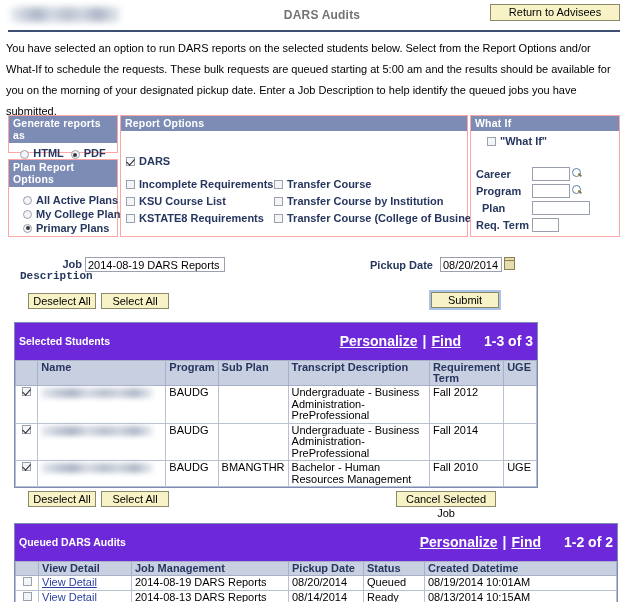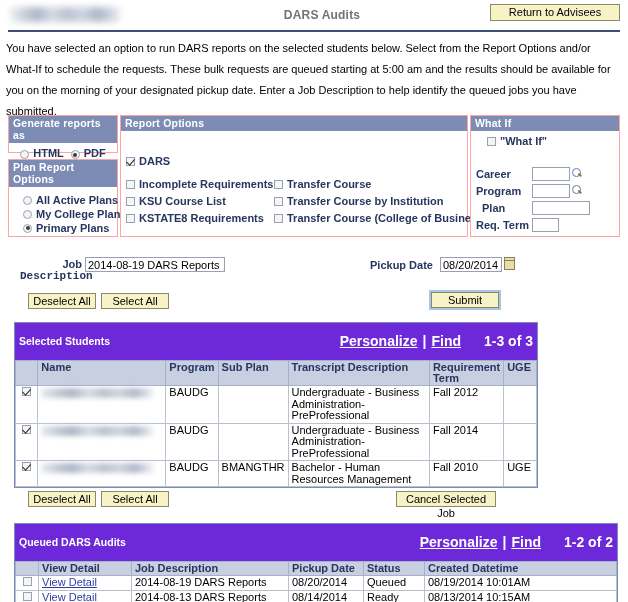--- a/index.html
+++ b/index.html
@@ -603,21 +603,21 @@
       <span class="gt-sep">|</span>
       <span class="gt-link">Find</span>
       <span class="gt-count">1-2 of 2</span>
     </span>
   </div>
   <table class="dg">
     <thead>
       <tr>
         <th class="cbcell"></th>
         <th style="width:86px;">View Detail</th>
-        <th style="width:150px;">Job Description</th>
+        <th style="width:150px;">Job Management</th>
         <th style="width:68px;">Pickup Date</th>
         <th style="width:54px;">Status</th>
         <th>Created Datetime</th>
       </tr>
     </thead>
     <tbody>
       <tr>
         <td class="cbcell"><span class="checkbox grid-cb"></span></td>
         <td><a class="viewdetail">View Detail</a></td>
         <td>2014-08-19 DARS Reports</td>

